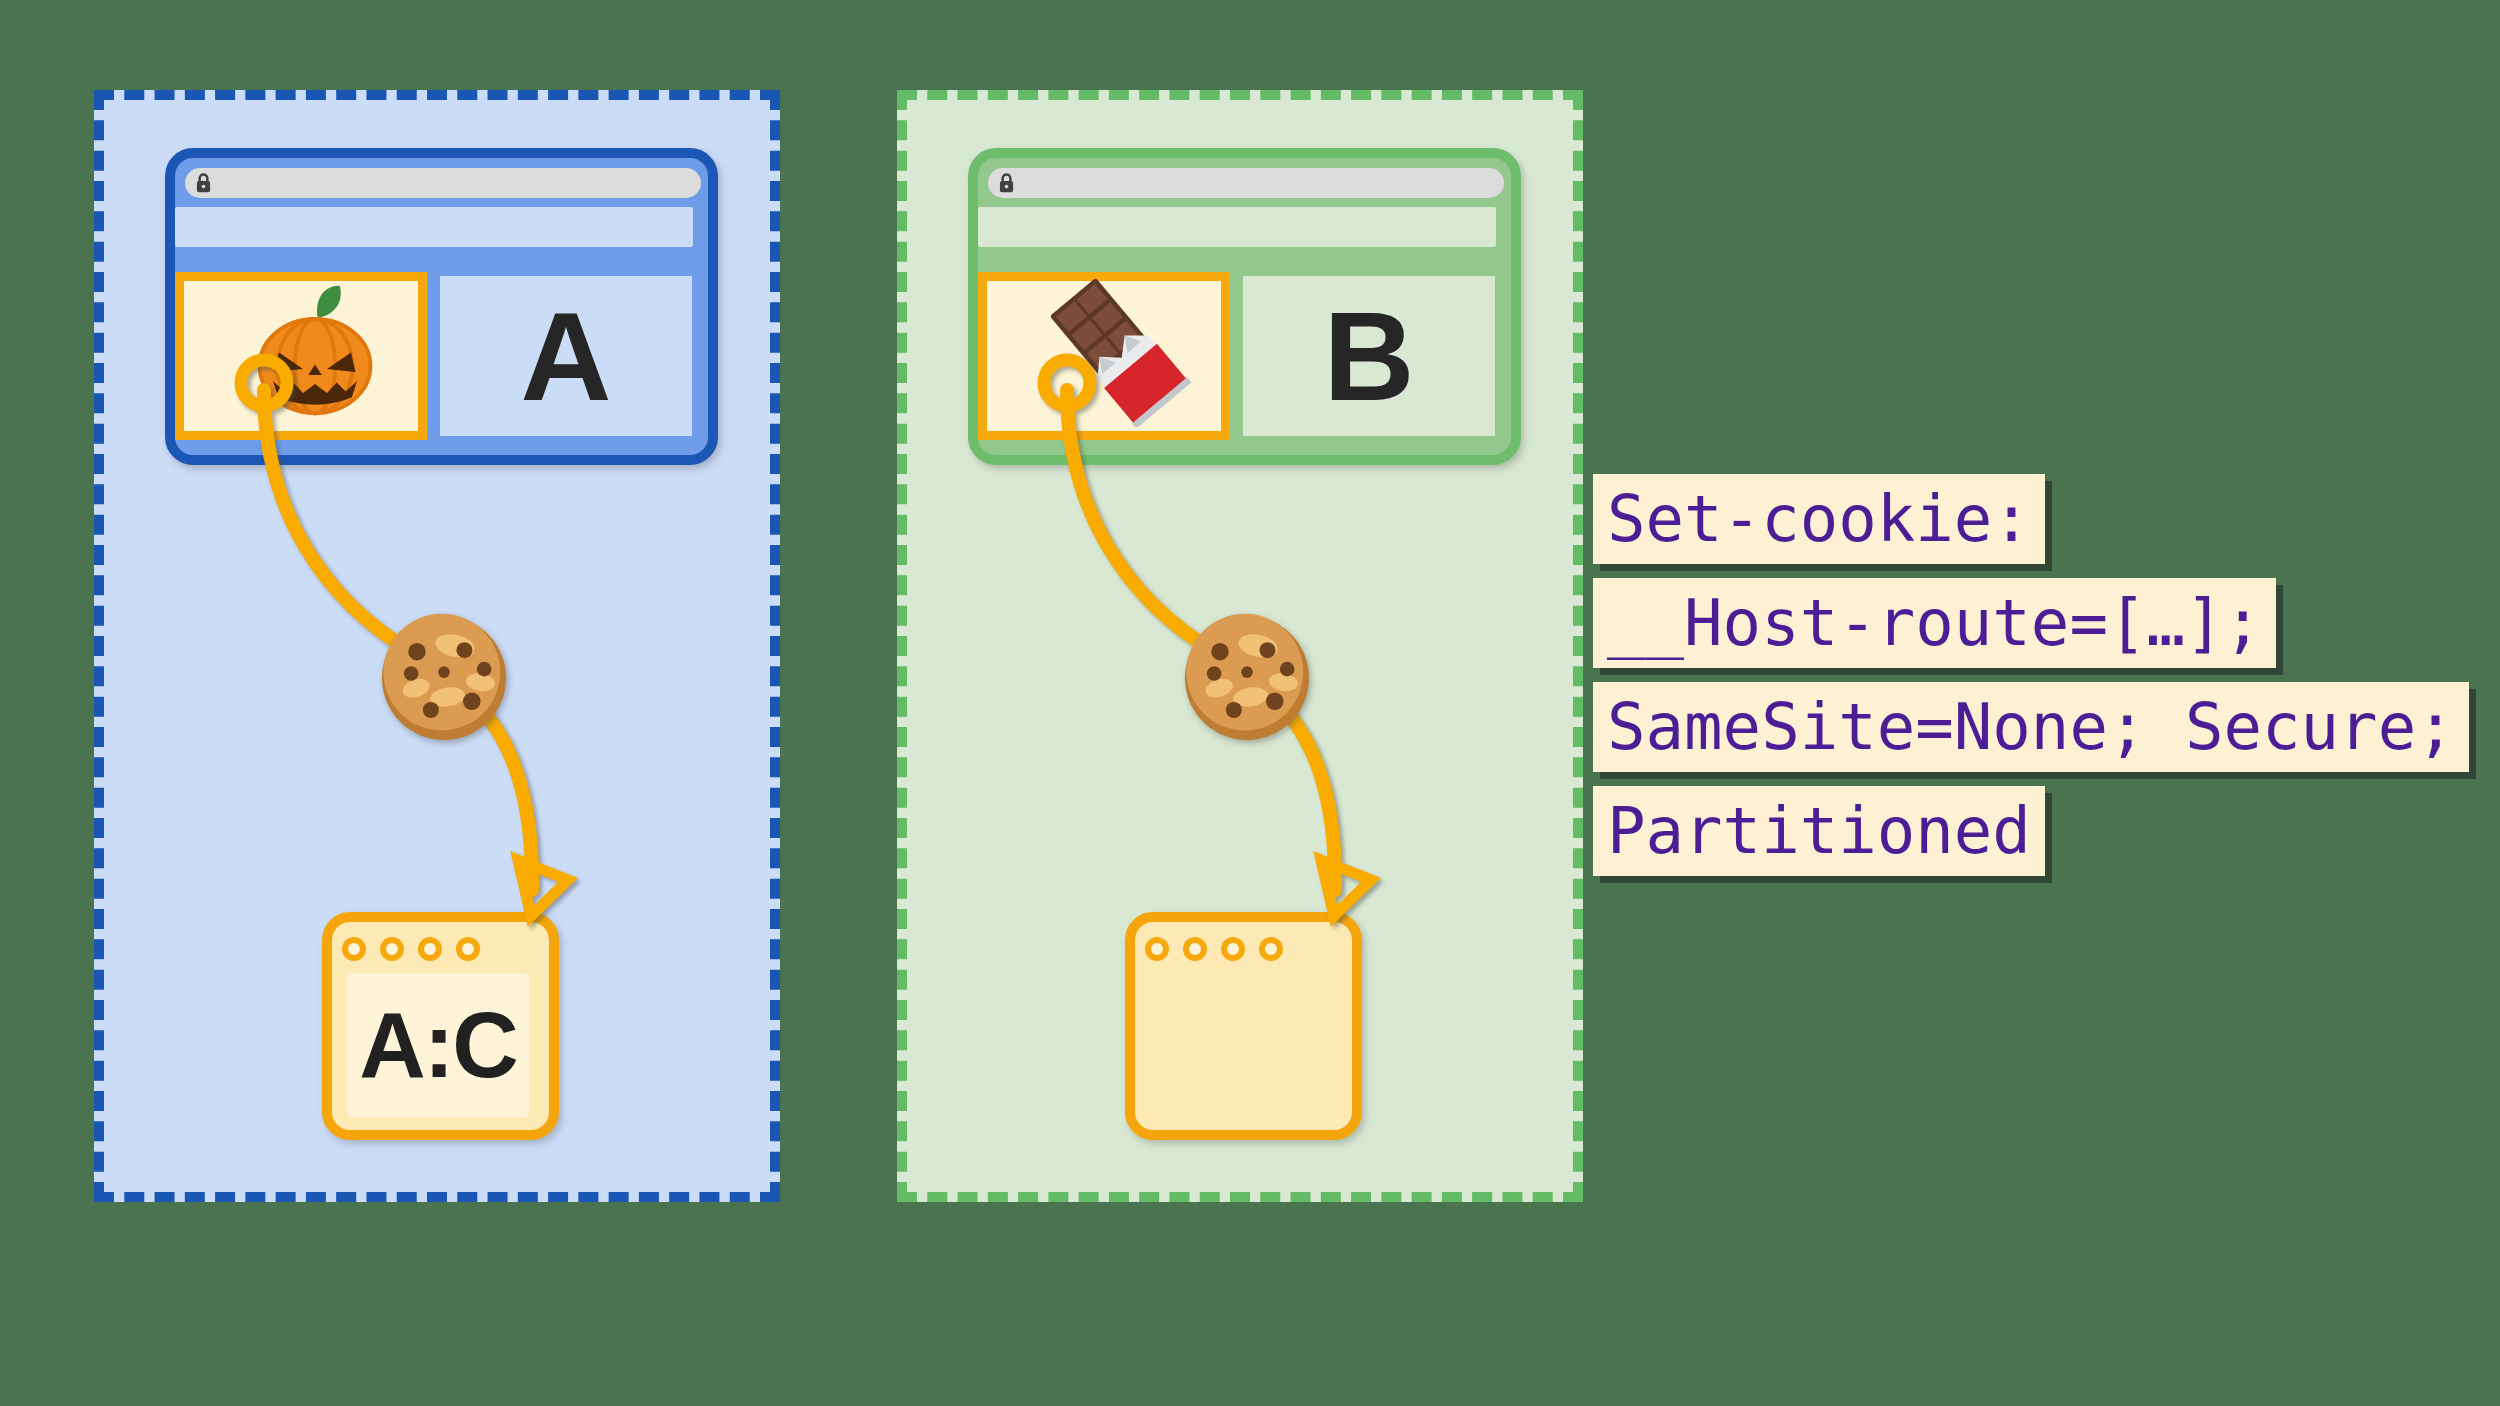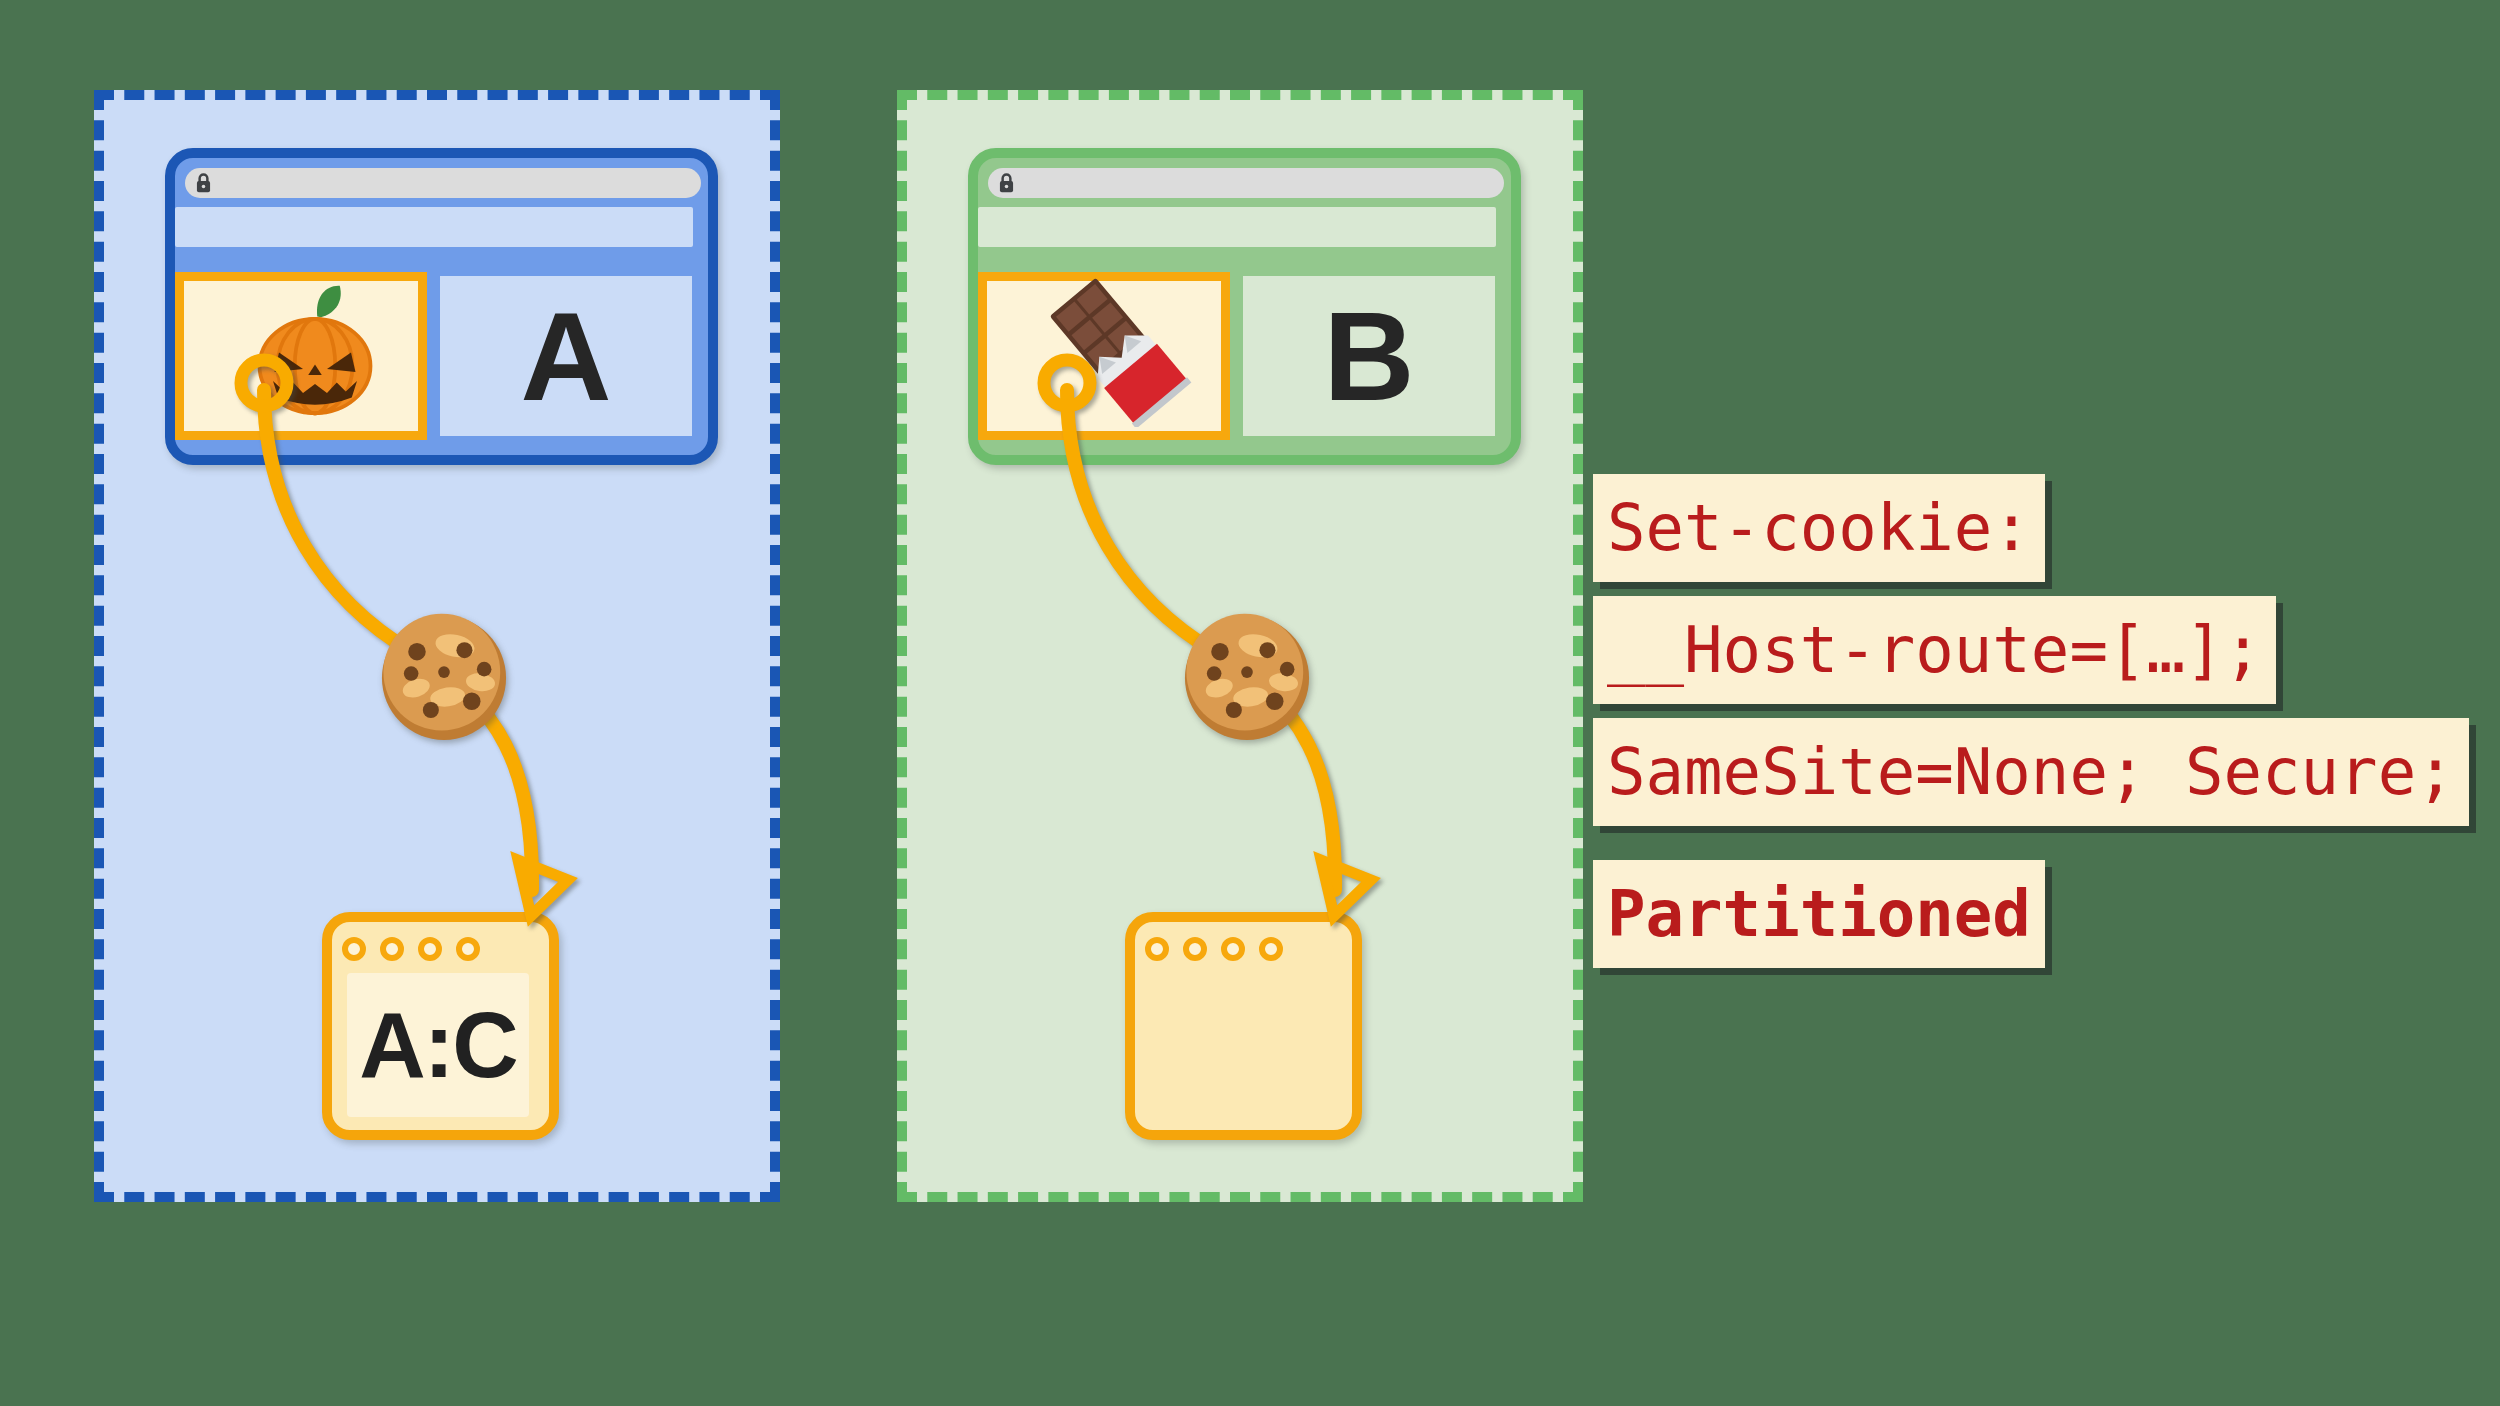--- a/index.html
+++ b/index.html
@@ -60,27 +60,27 @@
   .storage-inner{
     position:absolute;left:15px;top:51px;width:182px;height:144px;
     background:#fdf3d7;border-radius:4px;
     display:flex;align-items:center;justify-content:center;
   }
   .storage-label{font-size:92px;font-weight:bold;color:#212121;letter-spacing:-2px;}
   
   .code-block{position:absolute;left:1593px;top:474px;z-index:5;}
   .code-row{margin-bottom:14px;}
   .code-chip{
-    display:inline-block;background:#fcf1d3;color:#b91c1c;
+    display:inline-block;background:#fcf1d3;color:#4c1d95;
     font-family:"DejaVu Sans Mono", monospace;
-    font-size:64px;line-height:66px;padding:21px 14px;
+    font-size:64px;line-height:66px;padding:12px 14px;
     box-shadow:7px 7px 0 rgba(30,32,34,0.55);
     white-space:pre;
   }
-  .code-bold .code-chip{font-weight:bold;margin-top:20px;}
+  .code-bold .code-chip{font-weight:normal;}
 </style>
 </head>
 <body>
 
 <div id="canvas">
 
   <div class="panel panel-a">
     <div class="panel-bg"></div>
     <div class="dash-border"></div>
 

